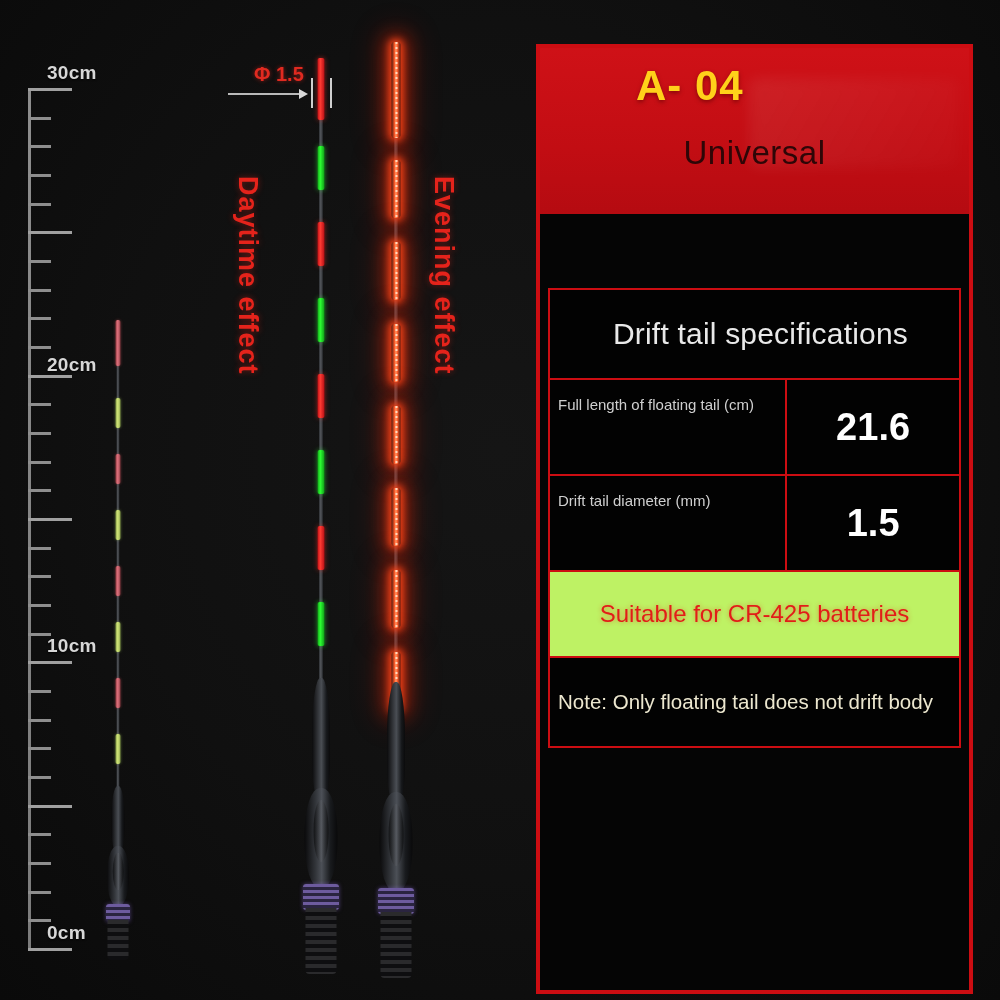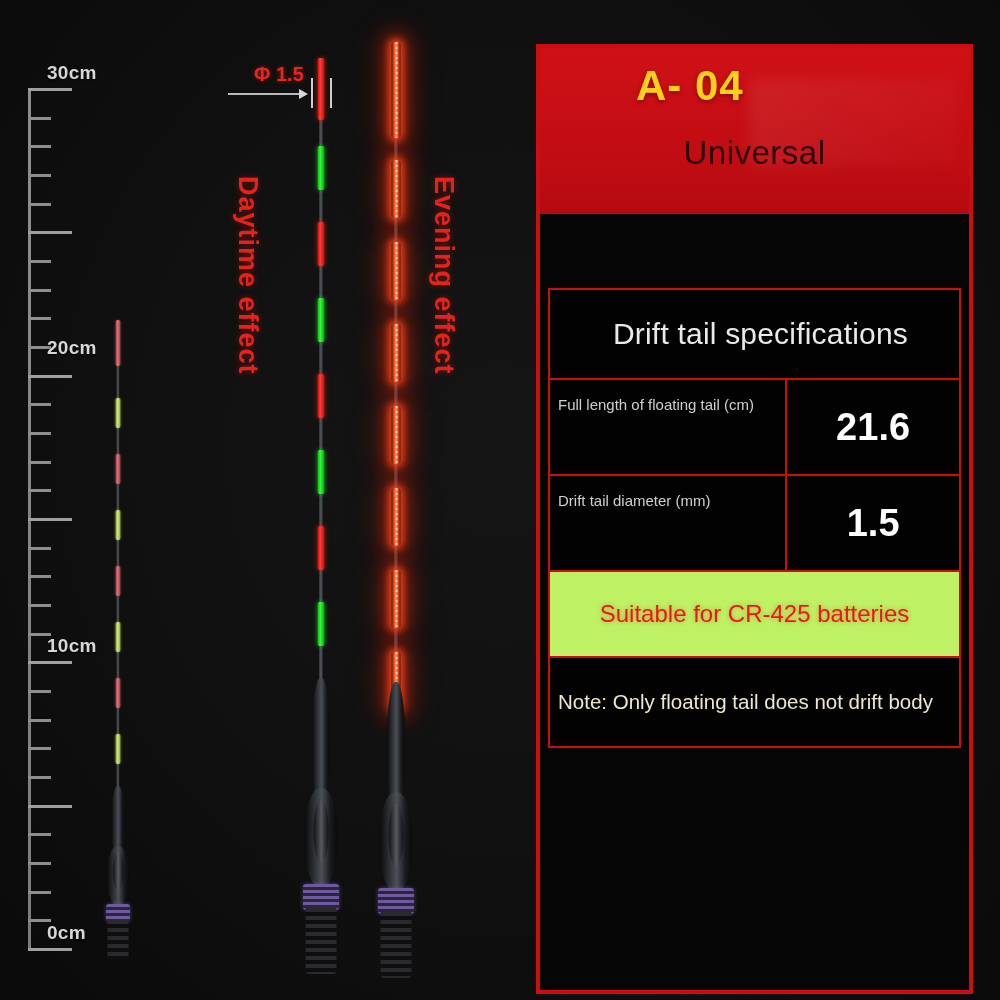--- a/index.html
+++ b/index.html
@@ -146,21 +146,21 @@
         <div class="tick major" style="top: 143.333px;"></div>
         <div class="tick minor" style="top: 114.667px;"></div>
         <div class="tick minor" style="top: 86px;"></div>
         <div class="tick minor" style="top: 57.3333px;"></div>
         <div class="tick minor" style="top: 28.6667px;"></div>
         <div class="tick major" style="top: 0px;"></div>
       </div>
   </div>
   <div id="ruler-labels">
       <div class="ruler-label" style="left: 47px; top: 62px;">30cm</div>
-      <div class="ruler-label" style="left: 47px; top: 337px;">20cm</div>
+      <div class="ruler-label" style="left: 47px; top: 354px;">20cm</div>
       <div class="ruler-label" style="left: 47px; top: 635.333px;">10cm</div>
       <div class="ruler-label" style="left: 47px; top: 922px;">0cm</div>
     </div>
 
   <div class="float" id="float-ruler" style="left:103px;top:318px;width:30px;height:640px;">
     <div class="stem" style="top:4px;width:3px;height:470px;"></div>
     <div id="segs-ruler">
         <div class="seg m-red" style="top: 2px; height: 46px; width: 5px;"></div>
         <div class="seg m-grn" style="top: 80px; height: 30px; width: 5px;"></div>
         <div class="seg m-red" style="top: 136px; height: 30px; width: 5px;"></div>

